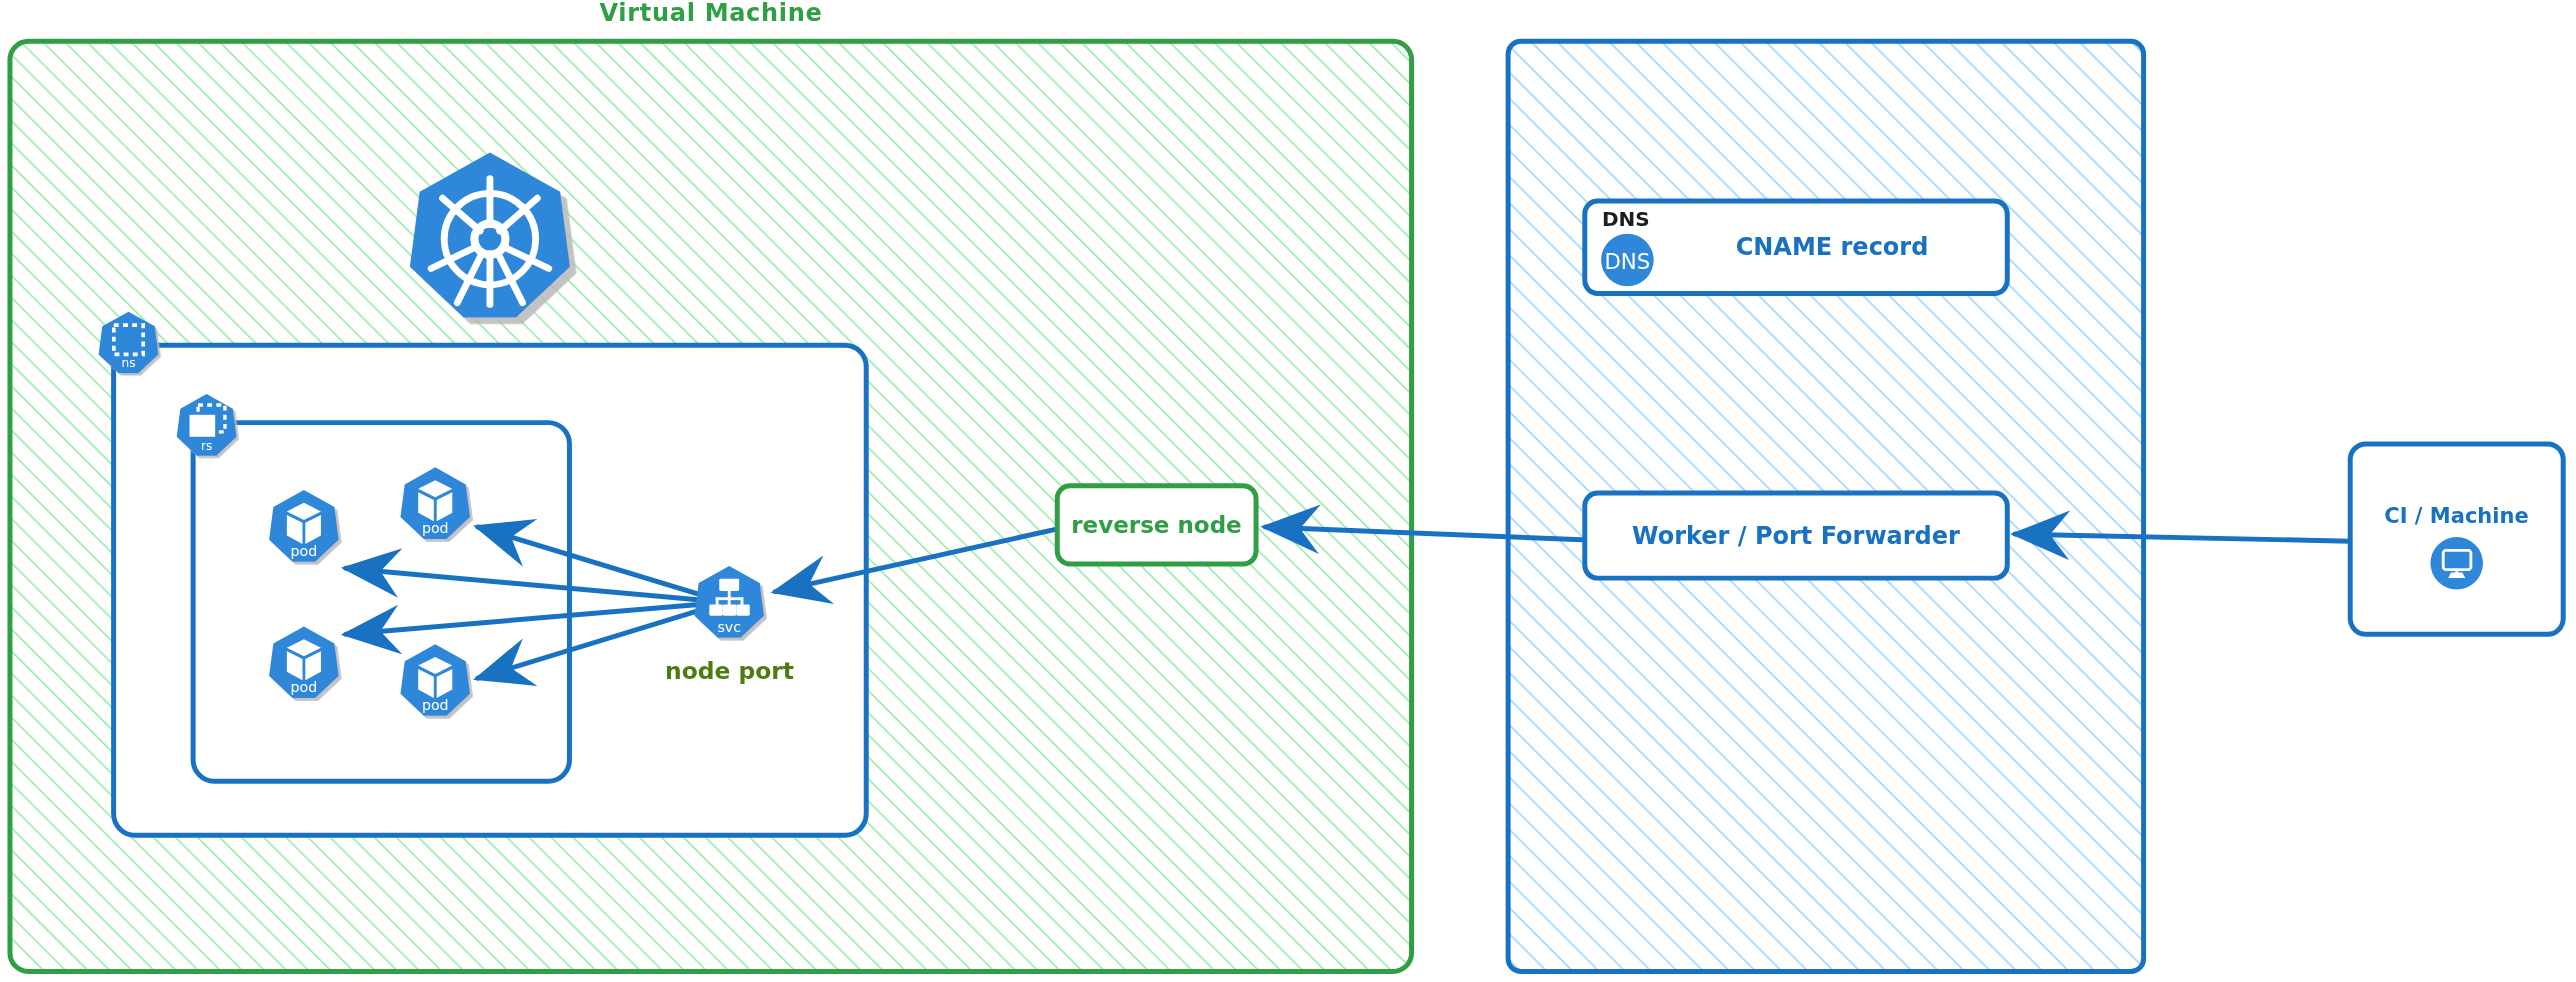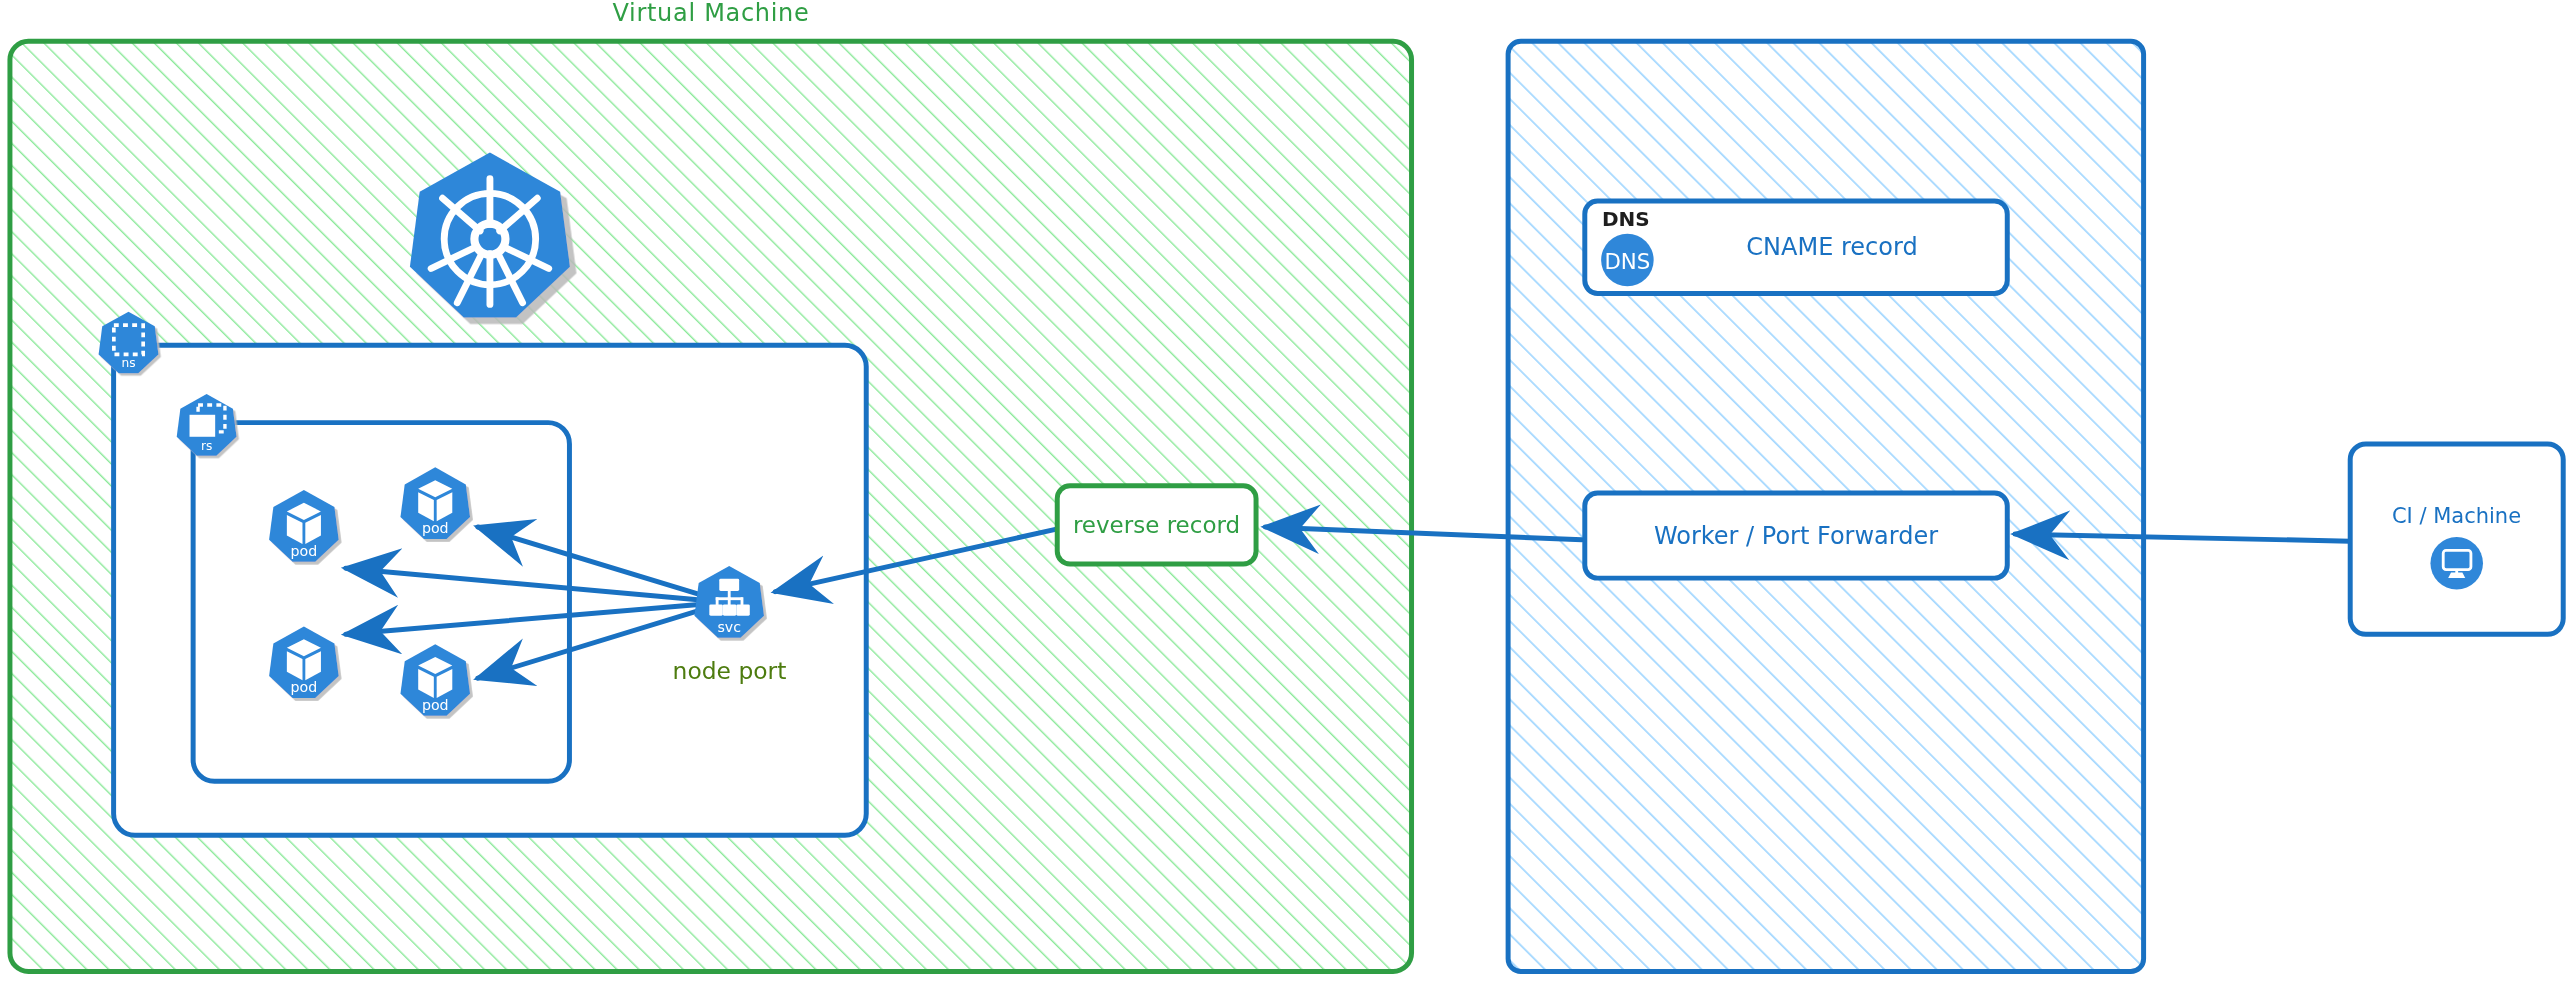--- a/index.html
+++ b/index.html
@@ -23,21 +23,21 @@
   }
   svg.diagram {
     position: absolute;
     left: 0; top: 0;
     width: 2576px;
     height: 983px;
     display: block;
   }
   .hand {
     font-family: "DejaVu Sans", sans-serif;
-    font-weight: 400;
+    font-weight: 700;
   }
 </style>
 </head>
 <body>
 
 <div id="stage">
 
   <svg class="diagram" viewBox="0 0 3628 1384" xmlns="http://www.w3.org/2000/svg">
     <defs>
       <pattern id="greenHatch" width="22" height="22" patternUnits="userSpaceOnUse" patternTransform="rotate(-45)">
@@ -210,21 +210,21 @@
 
   <div class="hand" style="position:absolute; left:10px; top:-1.4px; width:1402px; text-align:center;
               color:#2f9e44; font-size:24px; letter-spacing:0.7px;">Virtual Machine</div>
 
 
   <div class="hand" style="position:absolute; left:623px; top:657px; width:213px; text-align:center;
               color:#4d7c0f; font-size:23.4px;">node port</div>
 
   <div class="hand" style="position:absolute; left:1057px; top:486px; width:199px; height:78px;
               display:flex; align-items:center; justify-content:center;
-              color:#2f9e44; font-size:23px;">reverse record</div>
+              color:#2f9e44; font-size:23px;">reverse node</div>
 
   <div class="hand" style="position:absolute; left:1602px; top:207px;
               color:#1e1e1e; font-size:20px; font-weight:700;">DNS</div>
 
   <div class="hand" style="position:absolute; left:1585px; top:493px; width:422px; height:85px;
               display:flex; align-items:center; justify-content:center;
               color:#1971c2; font-size:24px;">Worker / Port Forwarder</div>
 
   <div class="hand" style="position:absolute; left:1665px; top:201px; width:334px; height:92px;
               display:flex; align-items:center; justify-content:center;

